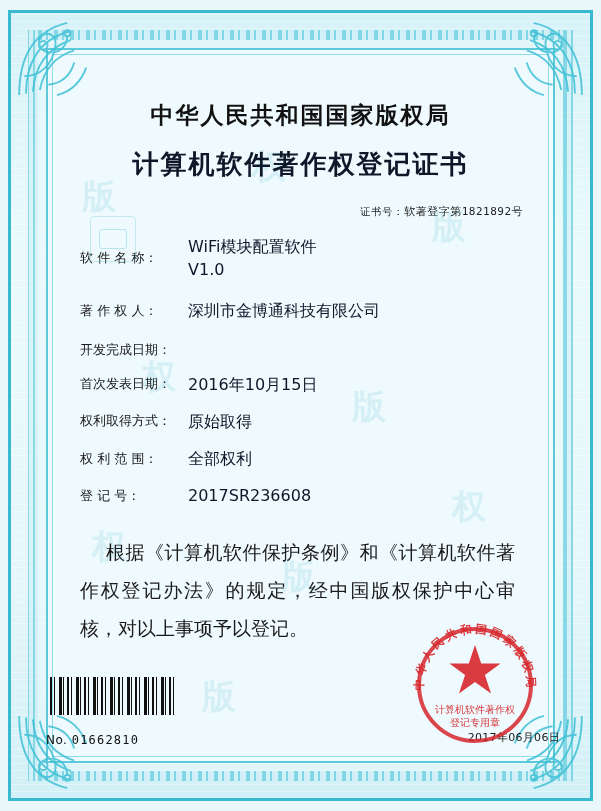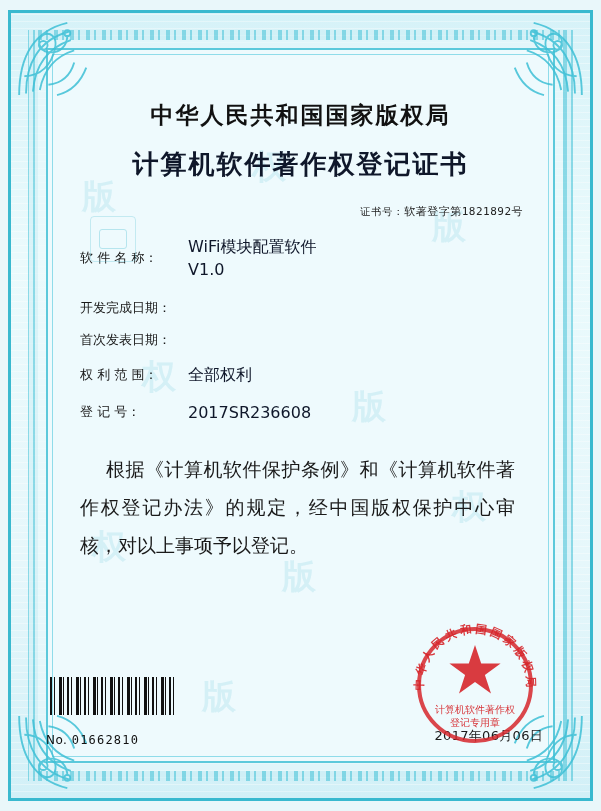--- a/index.html
+++ b/index.html
@@ -171,22 +171,22 @@
     position: absolute;
     left: 46px; bottom: 64px;
     font-size: 12px;
     color: #111;
     letter-spacing: .5px;
   }
   .doc-no .num { font-family: "DejaVu Sans Mono", monospace; letter-spacing: 1.2px; }
 
   .issue-date {
     position: absolute;
-    right: 58px; bottom: 66px;
-    font-size: 13px;
+    right: 41px; bottom: 66px;
+    font-size: 11px;
     color: #1a1a1a;
     letter-spacing: .3px;
   }
 
   
   .seal {
     position: absolute;
     right: 56px; bottom: 56px;
     width: 140px; height: 140px;
   }
@@ -301,25 +301,34 @@
     </div>
 
     <div class="logo-box"></div>
 
     <div class="fields">
       <div class="field-row">
         <span class="field-label">软 件 名 称：</span>
         <span class="field-value">WiFi模块配置软件
 V1.0</span>
       </div>
+      <div class="field-row">
+        <span class="field-label">著 作 权 人：</span>
+        <span class="field-value">深圳市金博通科技有限公司</span>
+      </div>
       <div class="field-row tight">
         <span class="field-label">开发完成日期：</span>
       </div>
       <div class="field-row tight">
         <span class="field-label">首次发表日期：</span>
+        <span class="field-value">2016年10月15日</span>
+      </div>
+      <div class="field-row tight">
+        <span class="field-label">权利取得方式：</span>
+        <span class="field-value">原始取得</span>
       </div>
       <div class="field-row tight">
         <span class="field-label">权 利 范 围：</span>
         <span class="field-value">全部权利</span>
       </div>
       <div class="field-row tight">
         <span class="field-label">登 记 号：</span>
         <span class="field-value">2017SR236608</span>
       </div>
     </div>

